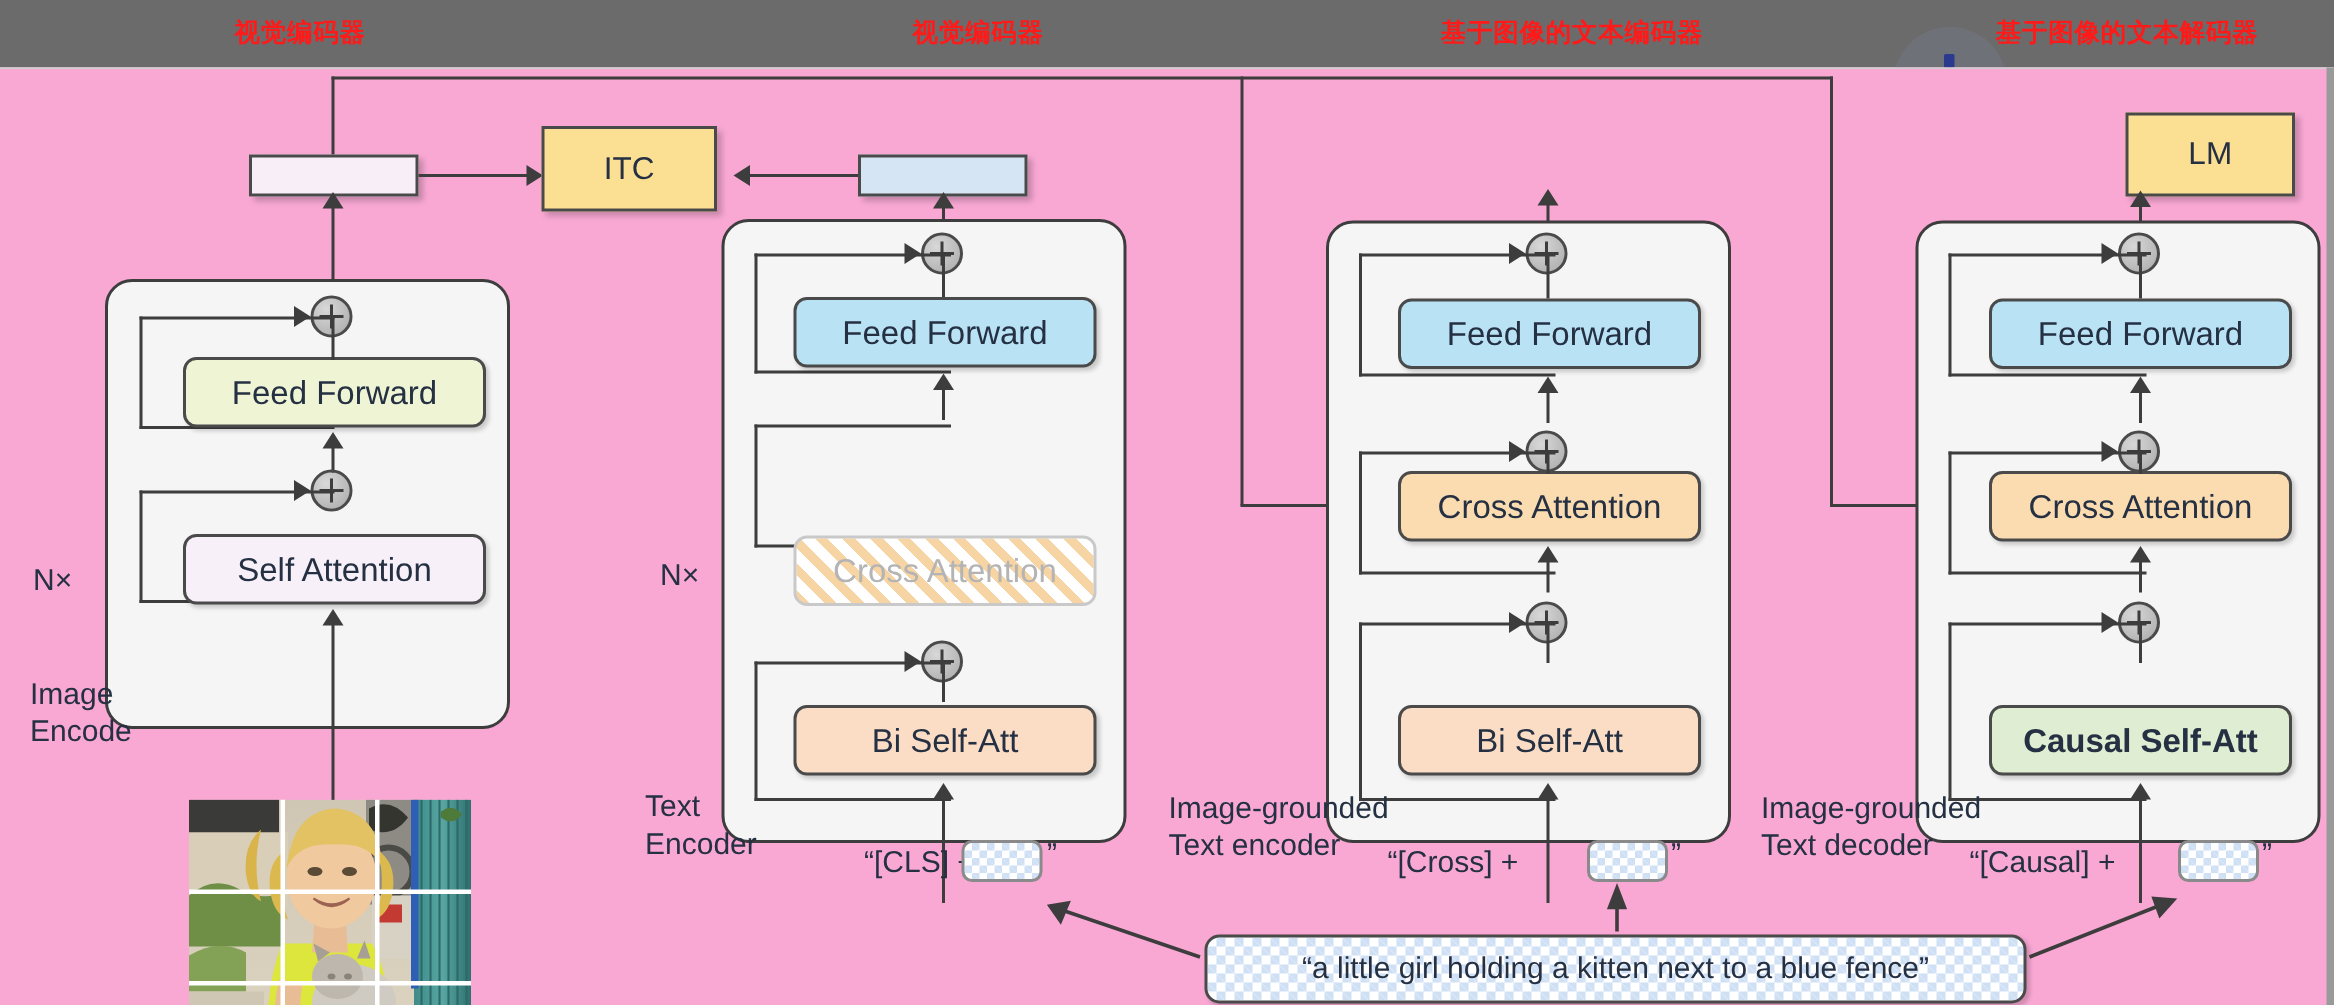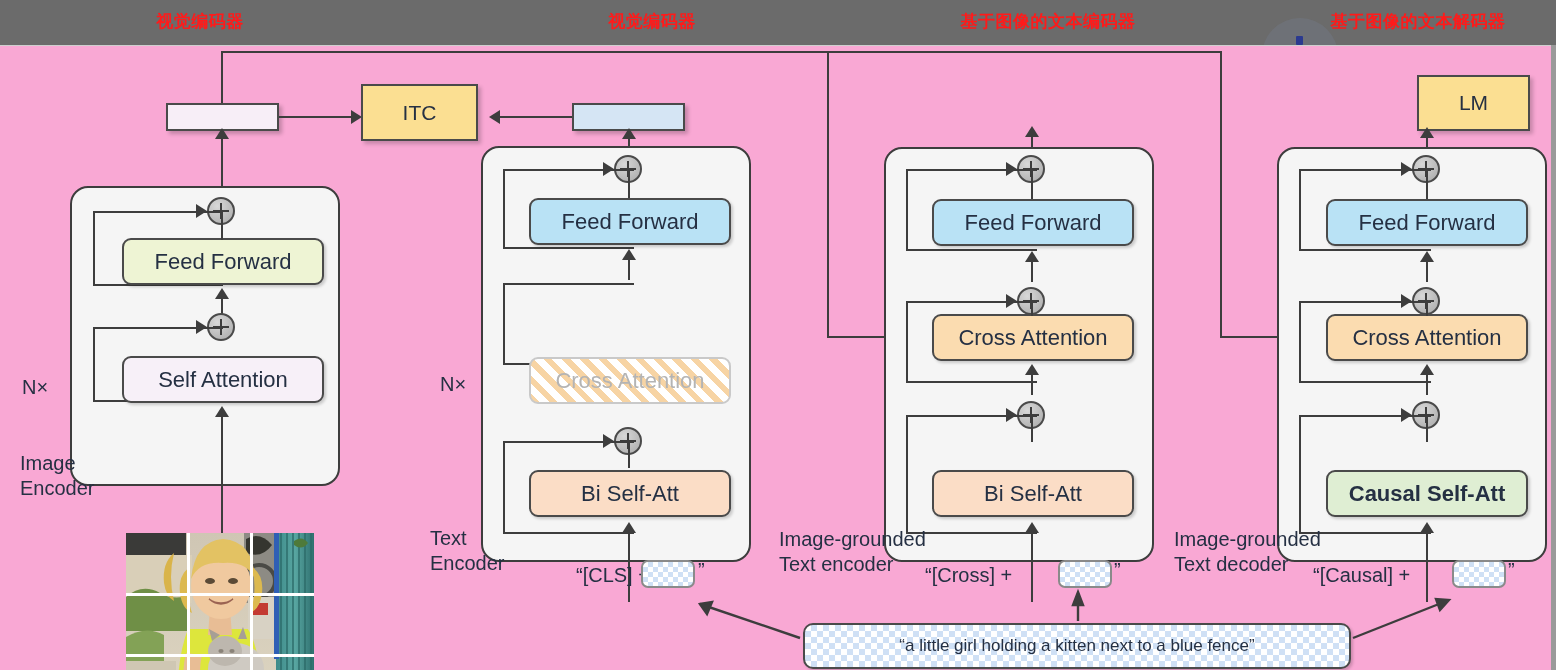--- a/index.html
+++ b/index.html
@@ -118,21 +118,21 @@
 
     <div class="plus" style="left:207px;top:267px;"></div>
     <div class="innerframe" style="left:93px;top:281px;width:130px;height:75px;"></div>
     <div class="arrowright" style="left:196px;top:274px;"></div>
 
     <div class="blk" style="left:122px;top:310px;width:202px;height:47px;background:#f7f0f8;">Self Attention</div>
     <div class="vline" style="left:221px;top:368px;height:120px;"></div>
     <div class="arrowup" style="left:215px;top:360px;"></div>
 
     <div class="caption-txt" style="left:20px;top:405px;">Image
-Encoder</div>
+Encode</div>
 
     <div class="photo" style="left:126px;top:487px;width:188px;height:183px;">
       <svg width="188" height="183" viewBox="0 0 188 183" preserveAspectRatio="none">
         <defs>
           <linearGradient id="sky" x1="0" y1="0" x2="0" y2="1">
             <stop offset="0" stop-color="#cfc6b4"></stop>
               <stop offset="1" stop-color="#ded6c2"></stop>
           </linearGradient>
           <linearGradient id="fencegrad" x1="0" y1="0" x2="1" y2="0">
             <stop offset="0" stop-color="#3e8b8a"></stop>
@@ -306,21 +306,21 @@
     <div class="vline" style="left:1426px;top:370px;height:26px;"></div>
     <div class="vline" style="left:1426px;top:484px;height:72px;"></div>
     <div class="arrowup" style="left:1420px;top:476px;"></div>
 
     <div class="caption-txt" style="left:1174px;top:481px;">Image-grounded
 Text decoder</div>
     <div class="caption-txt" style="left:1313px;top:517px;">“[Causal] +</div>
     <div class="mask-token checker-sm" style="left:1452px;top:514px;width:54px;height:28px;"></div>
     <div class="caption-txt" style="left:1508px;top:512px;">”</div>
 
-    <div class="blk checker" style="left:803px;top:577px;width:548px;height:46px;border-color:#4a4a4a;border-radius:10px;font-size:17px;">“a little girl holding a kitten next to a blue fence”</div>
+    <div class="blk checker" style="left:803px;top:577px;width:548px;height:46px;border-color:#4a4a4a;border-radius:10px;font-size:20px;">“a little girl holding a kitten next to a blue fence”</div>
 
     <svg style="position:absolute;left:0;top:0;width:1556px;height:625px;pointer-events:none;">
       <g stroke="#3d3d3d" stroke-width="2.4" fill="#3d3d3d">
         <line x1="800" y1="592" x2="700" y2="558"></line>
         <polygon points="700,558 712,556 707,568"></polygon>
         <line x1="1078" y1="575" x2="1078" y2="551"></line>
         <polygon points="1078,546 1083,559 1073,559"></polygon>
         <line x1="1353" y1="592" x2="1444" y2="556"></line>
         <polygon points="1449,554 1440,564 1436,553"></polygon>
       </g>

